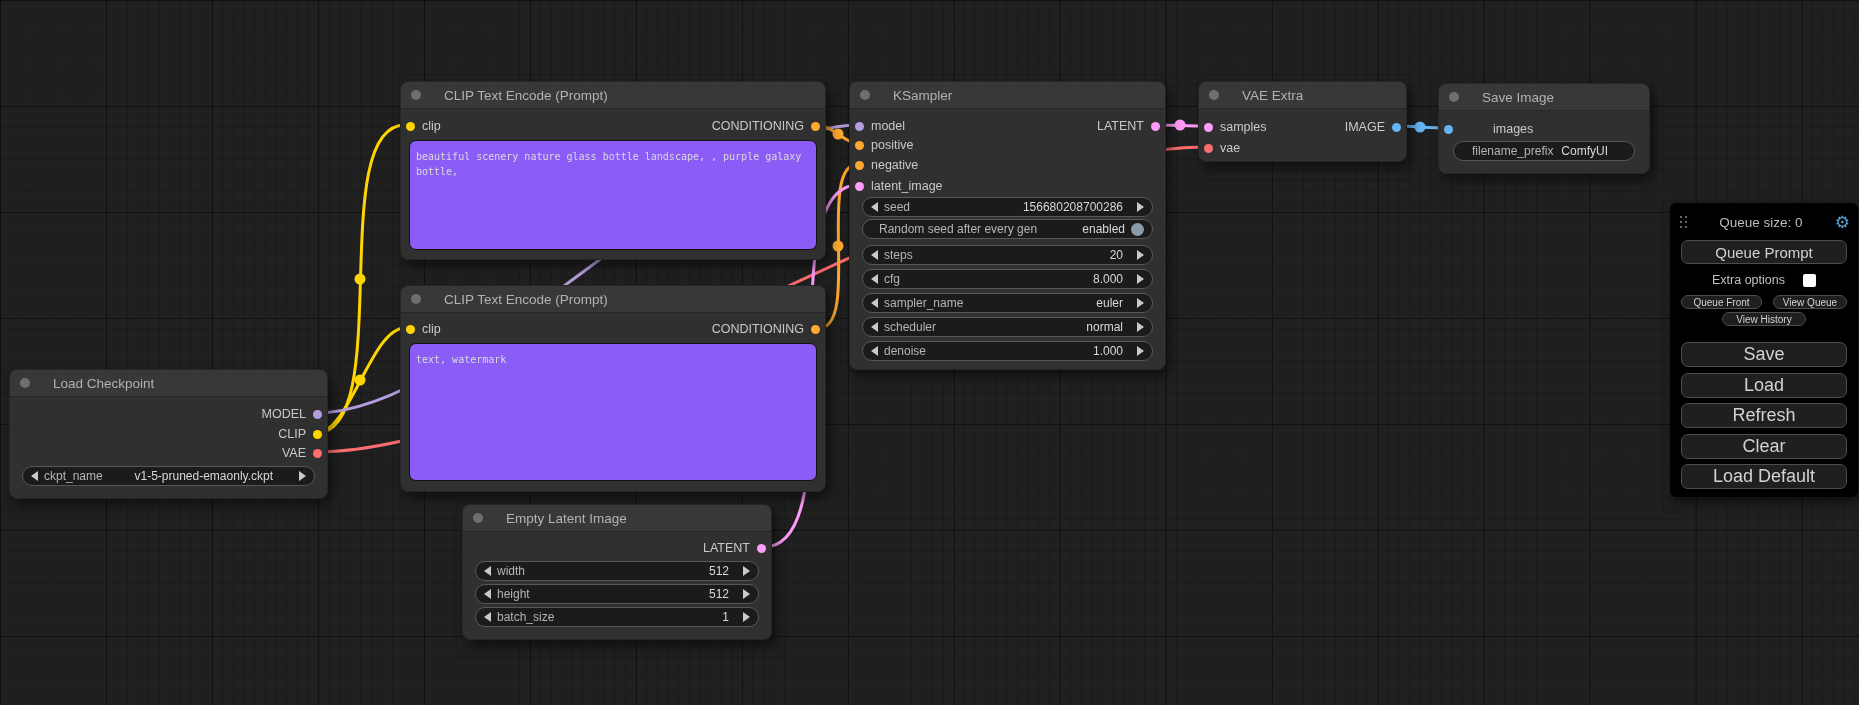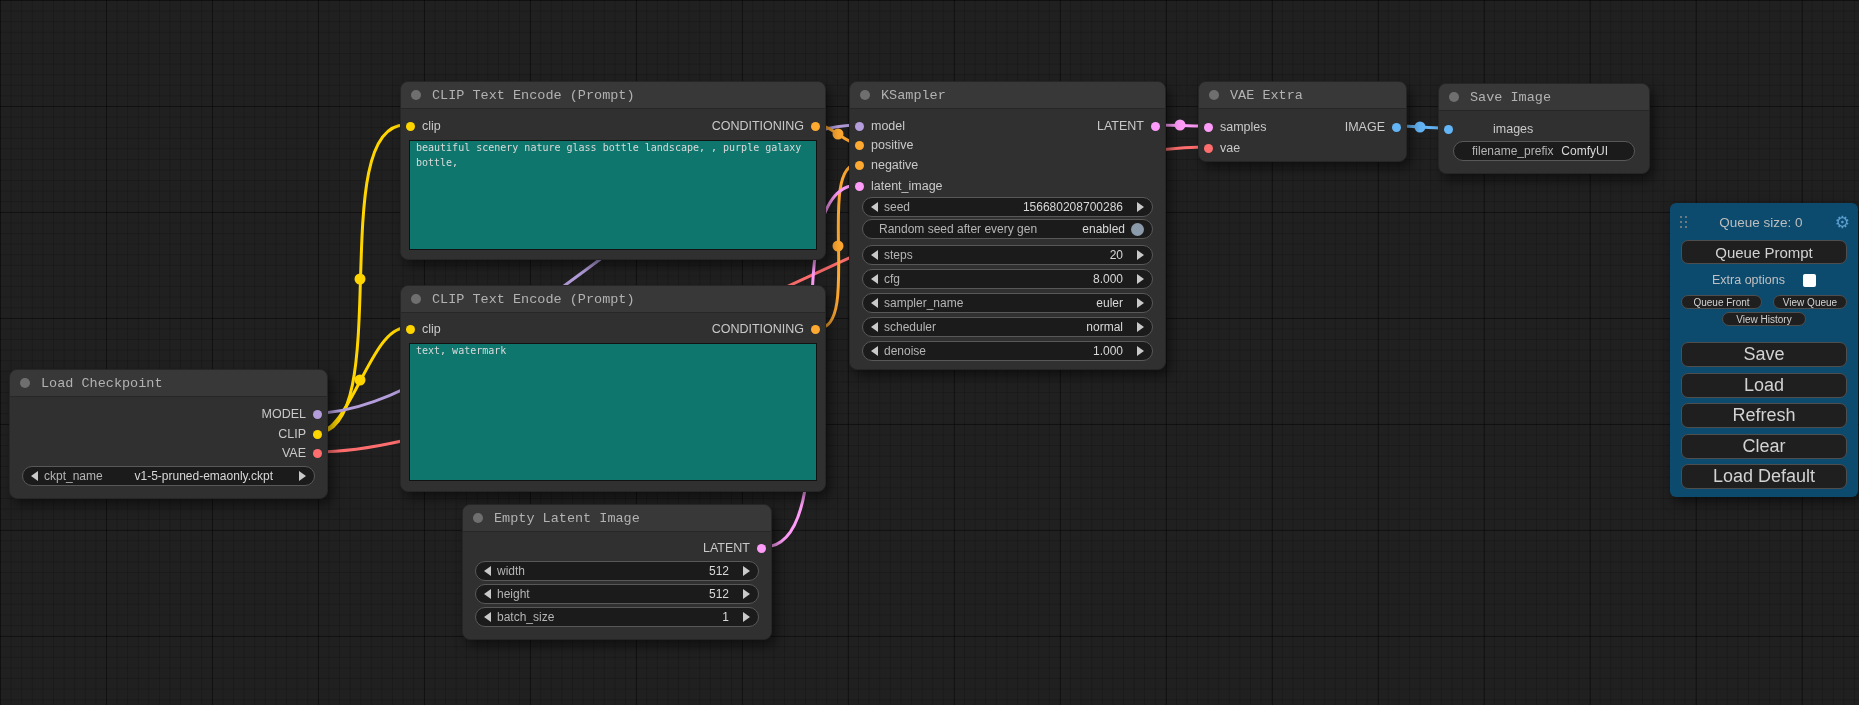--- a/index.html
+++ b/index.html
@@ -17,22 +17,22 @@
   }
   #wires{position:absolute;left:0;top:0;z-index:1;}
   #wires path{fill:none;stroke-width:3;stroke-linecap:round;}
 
   .node{
     position:absolute;z-index:2;background:#303030;border:1px solid #262626;
     border-radius:8px;box-shadow:4px 6px 12px rgba(0,0,0,.5);color:#c6c6c6;
   }
   .ntitle{
     height:26px;background:#383838;border-radius:7px 7px 0 0;border-bottom:1px solid #272727;
-    display:flex;align-items:center;gap:11px;padding:0 10px;
-    font-size:13.5px;color:#b2b2b2;white-space:nowrap;overflow:hidden;font-family:Liberation Mono, monospace;
+    display:flex;align-items:center;gap:23px;padding:0 10px;
+    font-size:13.5px;color:#b2b2b2;white-space:nowrap;overflow:hidden;
   }
   .tdot{width:10px;height:10px;border-radius:50%;background:#6f6f6f;flex:0 0 auto;}
   .slot{position:absolute;display:flex;align-items:center;gap:7px;height:20px;font-size:12.5px;color:#c9c9c9;white-space:nowrap;}
   .slot.in{left:5px;}
   .slot.out{right:5px;}
   .dot{width:9px;height:9px;border-radius:50%;flex:0 0 auto;}
   .c-model{background:#B39DDB}.c-clip{background:#FFD500}.c-vae{background:#FF6E6E}
   .c-cond{background:#FFA931}.c-latent{background:#FF9CF9}.c-image{background:#64B5F6}
 
   .wrow{
@@ -41,30 +41,30 @@
     padding:0 8px;font-size:12px;color:#b5b5b5;box-sizing:border-box;white-space:nowrap;
   }
   .wrow .wlabel{margin-left:6px;}
   .wrow .wvalue{margin-left:auto;color:#d8d8d8;margin-right:14px;}
   .wrow .wvalue.noarr{margin-right:6px;}
   .tri-l{width:0;height:0;border-top:5px solid transparent;border-bottom:5px solid transparent;border-right:7px solid #c9c9c9;flex:0 0 auto;}
   .tri-r{width:0;height:0;border-top:5px solid transparent;border-bottom:5px solid transparent;border-left:7px solid #c9c9c9;flex:0 0 auto;}
   .toggle{width:13px;height:13px;border-radius:50%;background:#8C9BAB;flex:0 0 auto;}
 
   .prompt{
-    position:absolute;left:8px;right:8px;background:#0f766e;border:1px solid #121212;
-    border-radius:0;color:#dadada;font-family:"DejaVu Sans Mono", monospace;
-    font-size:10px;line-height:1.45;padding:0 6px;white-space:pre-wrap;word-break:break-word;
+    position:absolute;left:8px;right:8px;background:#8b5cf6;border:1px solid #121212;
+    border-radius:7px;color:#dadada;font-family:"DejaVu Sans Mono", monospace;
+    font-size:10px;line-height:1.45;padding:9px 6px;white-space:pre-wrap;word-break:break-word;
     box-sizing:border-box;overflow:hidden;
   }
 
   
   .panel{
     position:absolute;left:1670px;top:203px;width:188px;height:294px;z-index:3;
-    background:#0c4a6e;border-radius:6px;box-shadow:3px 5px 12px rgba(0,0,0,.55);
+    background:#000000;border-radius:6px;box-shadow:3px 5px 12px rgba(0,0,0,.55);
     color:#c3c3c3;
   }
   .phead{position:absolute;left:0;top:8px;width:100%;height:22px;display:flex;align-items:center;}
   .qsize{flex:1;text-align:center;font-size:13.5px;color:#bdbdbd;}
   .drag{width:7px;height:12px;margin-left:10px;position:relative;flex:0 0 auto;}
   .drag i{position:absolute;width:2px;height:2px;background:#8a8a8a;border-radius:50%;}
   .gear{margin-right:8px;font-size:17px;line-height:1;color:#5B9FD0;cursor:pointer;flex:0 0 auto;}
   .btn{
     position:absolute;background:#1f1f1f;border:1px solid #4e4e4e;border-radius:7px;
     color:#d2d2d2;display:flex;align-items:center;justify-content:center;box-sizing:border-box;

